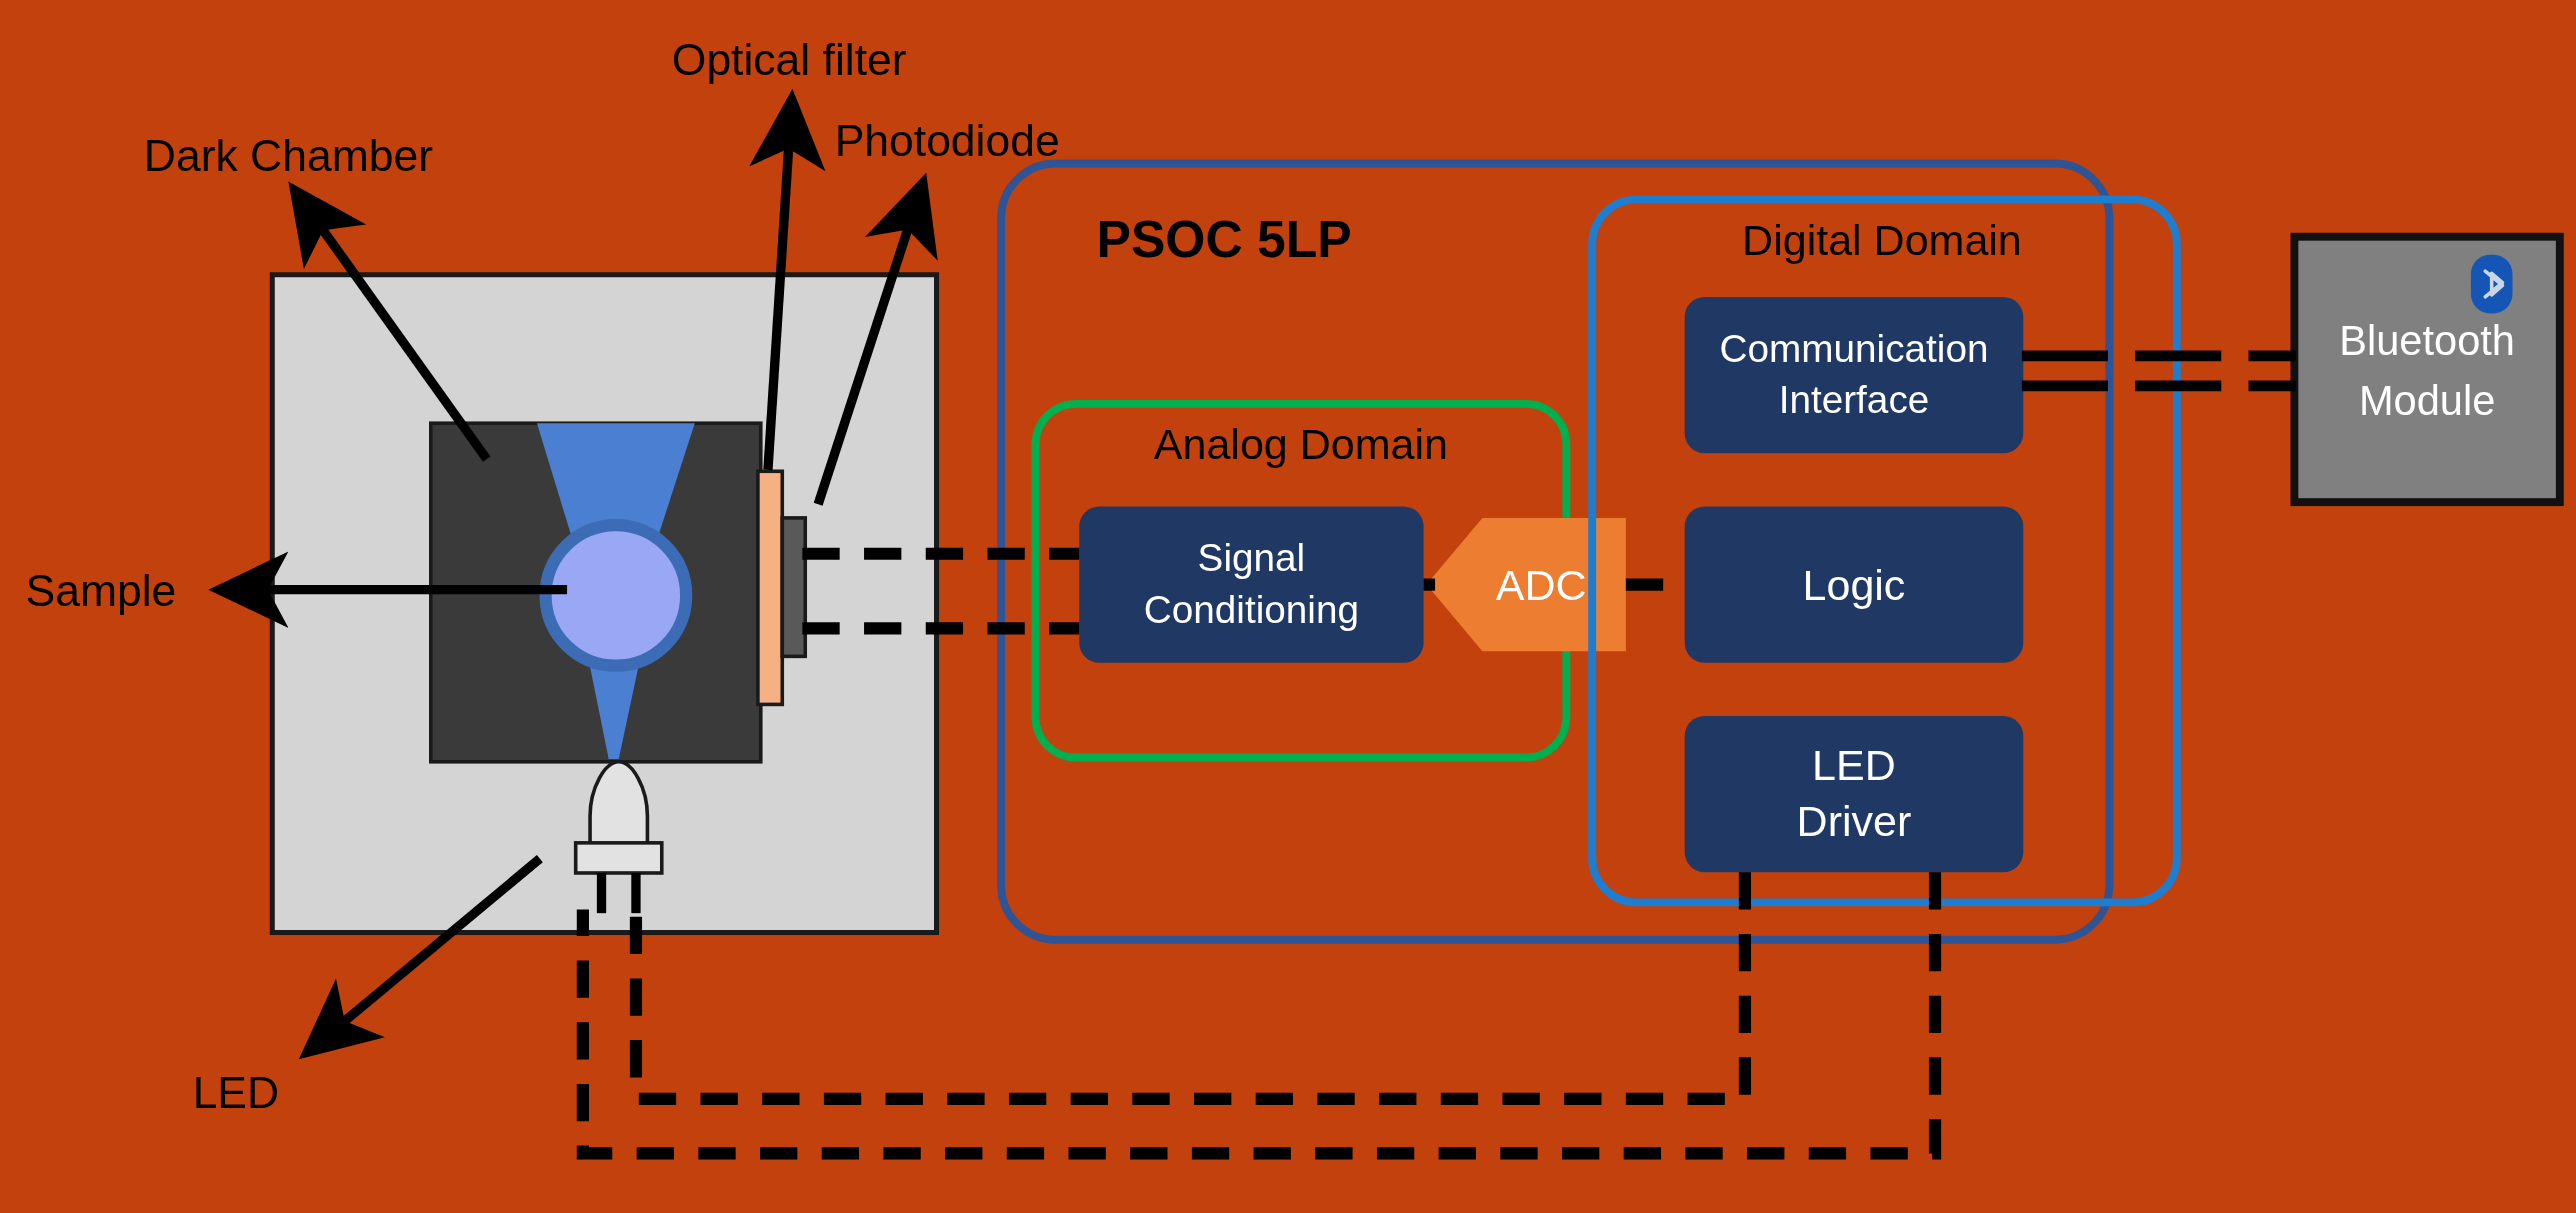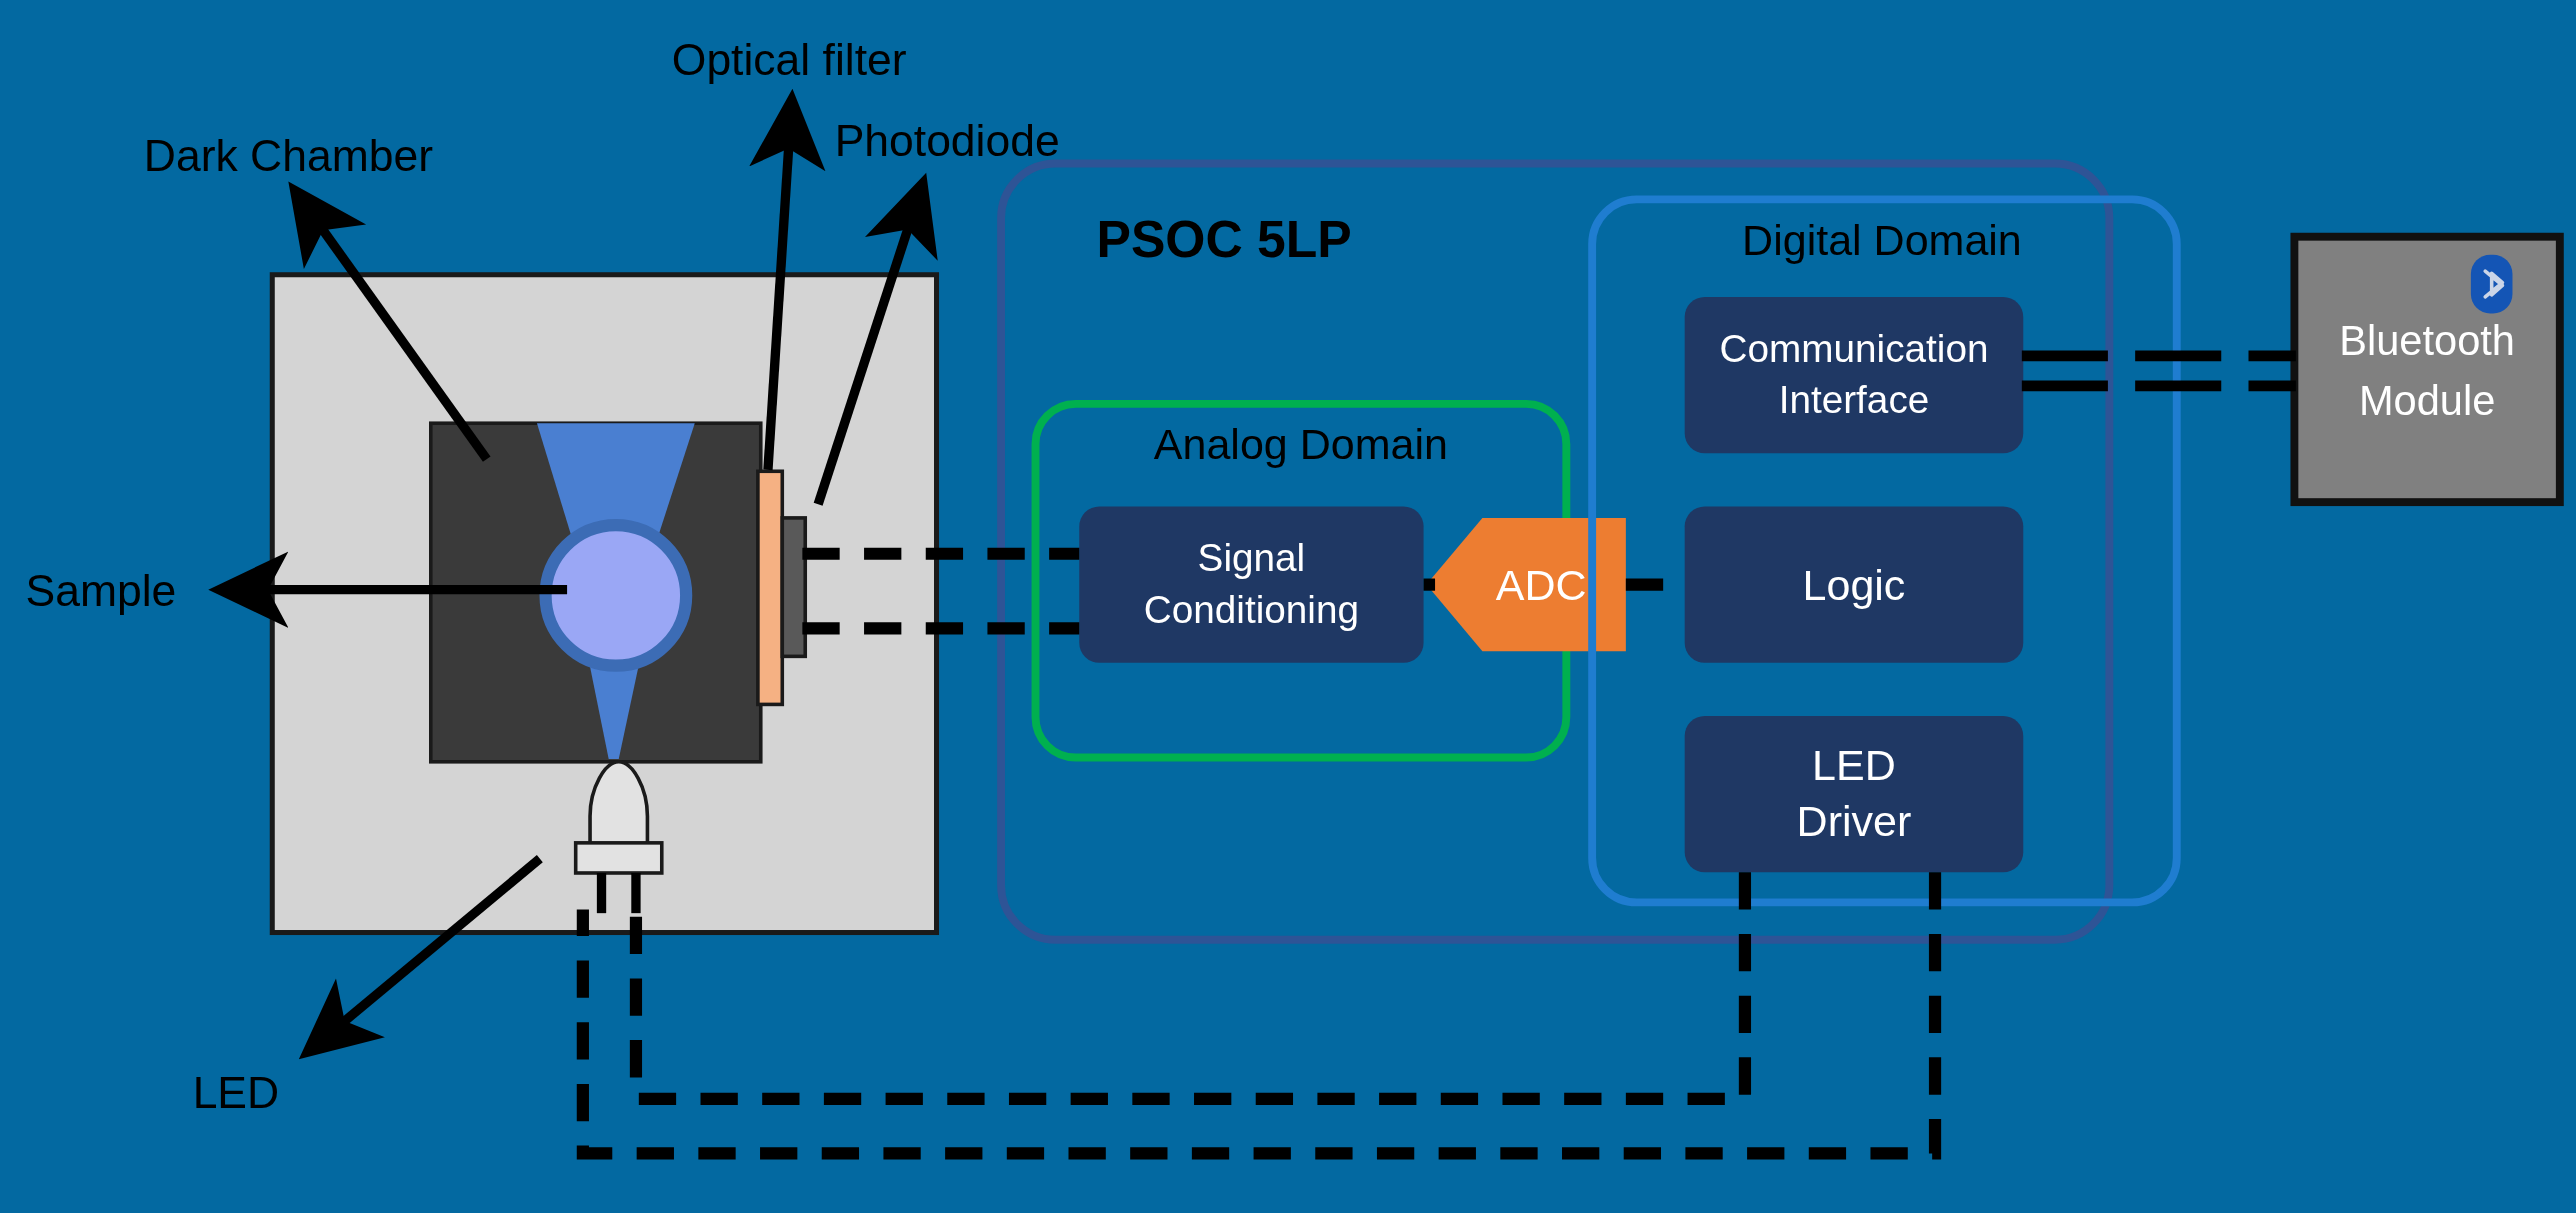--- a/index.html
+++ b/index.html
@@ -8,21 +8,21 @@
     padding: 0;
     background: #ffffff;
   }
   body {
     font-family: "Liberation Sans", sans-serif;
   }
   #stage {
     position: relative;
     width: 2576px;
     height: 1213px;
-    background: #0369a1;
+    background: #c2410c;
     overflow: hidden;
   }
   #diagram-svg {
     position: absolute;
     left: 0;
     top: 0;
     width: 2576px;
     height: 1213px;
   }
   .lbl {

